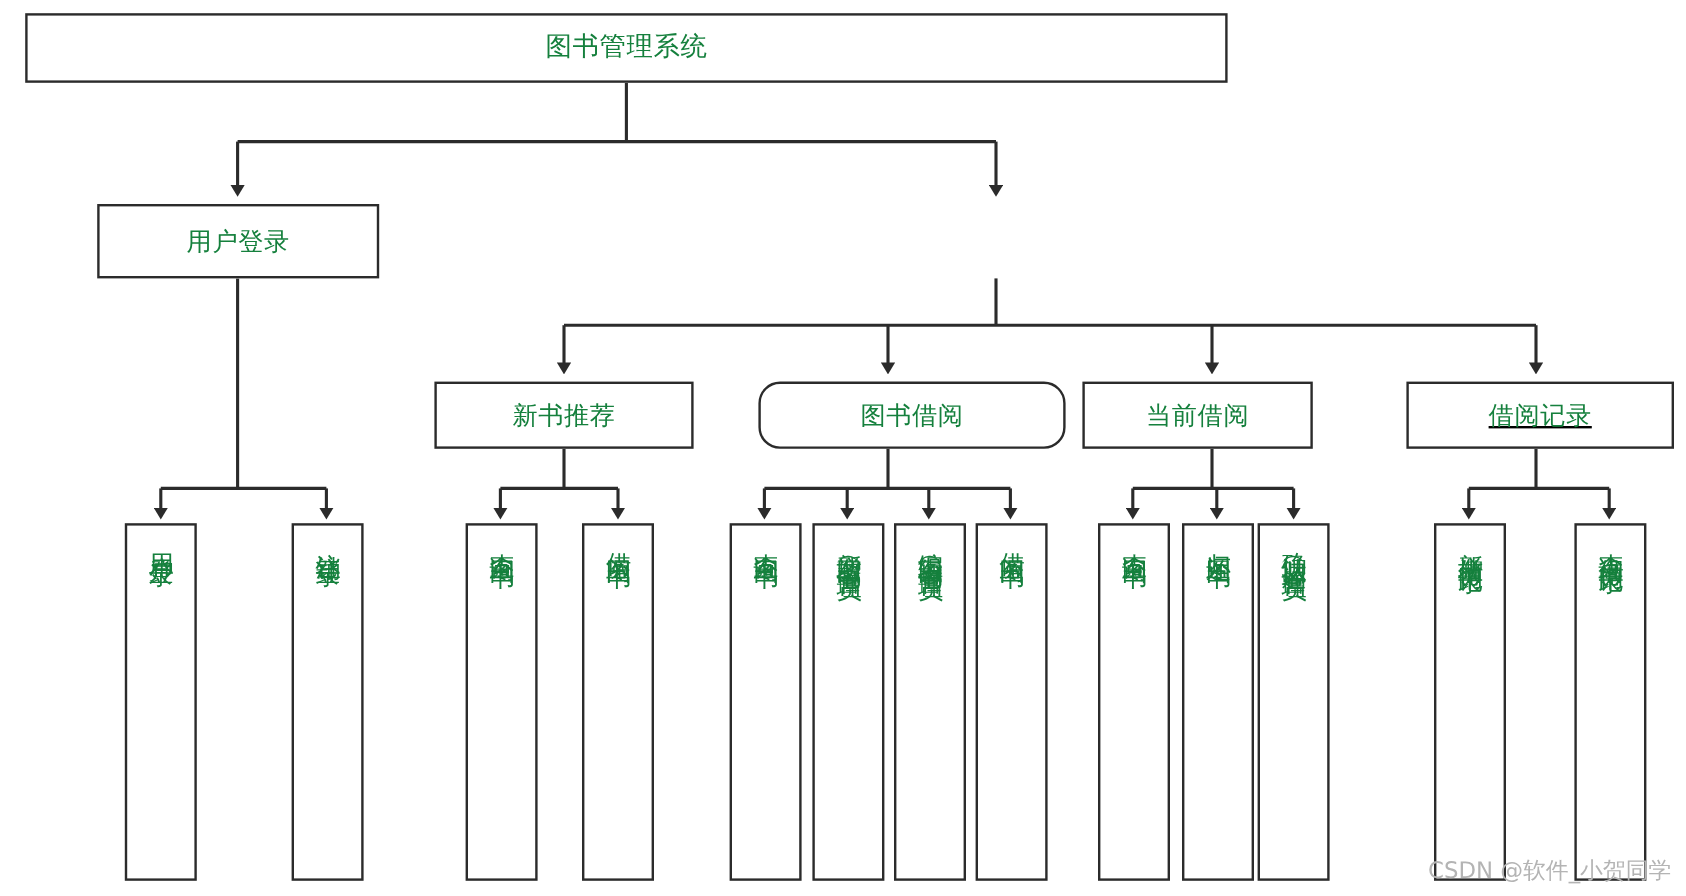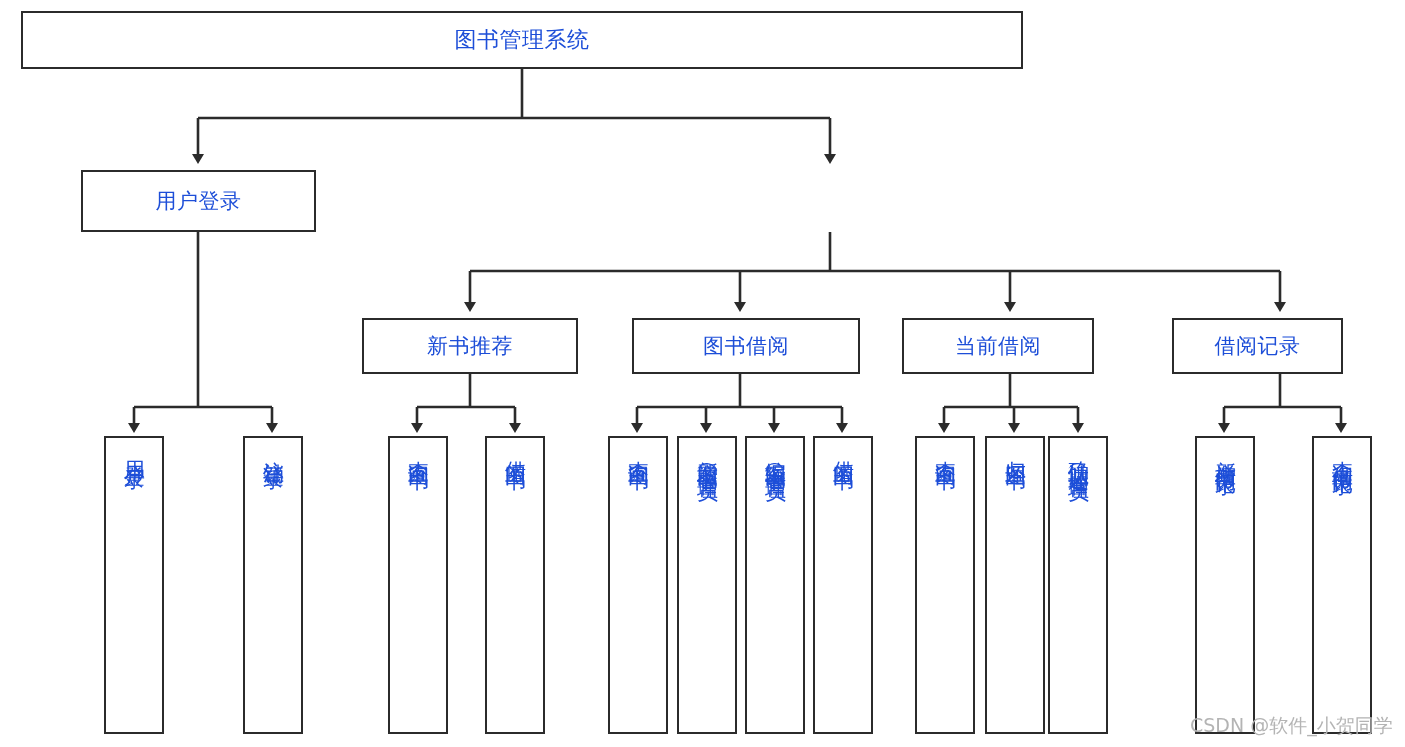--- a/index.html
+++ b/index.html
@@ -29,21 +29,21 @@
     position: absolute;
     box-sizing: border-box;
     background: #ffffff;
     border: 2px solid #2b2b2b;
     display: flex;
     align-items: center;
     justify-content: center;
     z-index: 2;
   }
   .node .label {
-    color: #1d4ed8;
+    color: #15803d;
     line-height: 1.18;
     text-align: right;
     white-space: nowrap;
   }
   .node.horiz .label {
     font-size: 21px;
     letter-spacing: 0.5px;
   }
   .node.horiz.root .label {
     font-size: 22px;
@@ -130,27 +130,27 @@
     <span class="label">图书管理系统</span>
   </div>
 
   <div class="node horiz" style="left:81px; top:170px; width:235px; height:62px;">
     <span class="label">用户登录</span>
   </div>
 
   <div class="node horiz" style="left:362px; top:318px; width:216px; height:56px;">
     <span class="label">新书推荐</span>
   </div>
-  <div class="node horiz" style="left:632px; top:318px; width:228px; height:56px;">
+  <div class="node horiz" style="left:632px; top:318px; width:256px; height:56px;border-radius:18px;">
     <span class="label">图书借阅</span>
   </div>
   <div class="node horiz" style="left:902px; top:318px; width:192px; height:56px;">
     <span class="label">当前借阅</span>
   </div>
-  <div class="node horiz" style="left:1172px; top:318px; width:171px; height:56px;">
+  <div class="node horiz" style="left:1172px; top:318px; width:223px; height:56px;text-decoration:underline;">
     <span class="label">借阅记录</span>
   </div>
 
   <div class="node vert" style="left:104px; top:436px; width:60px; height:298px;">
     <span class="label">用户登录</span>
   </div>
   <div class="node vert" style="left:243px; top:436px; width:60px; height:298px;">
     <span class="label">注销登录</span>
   </div>
 

